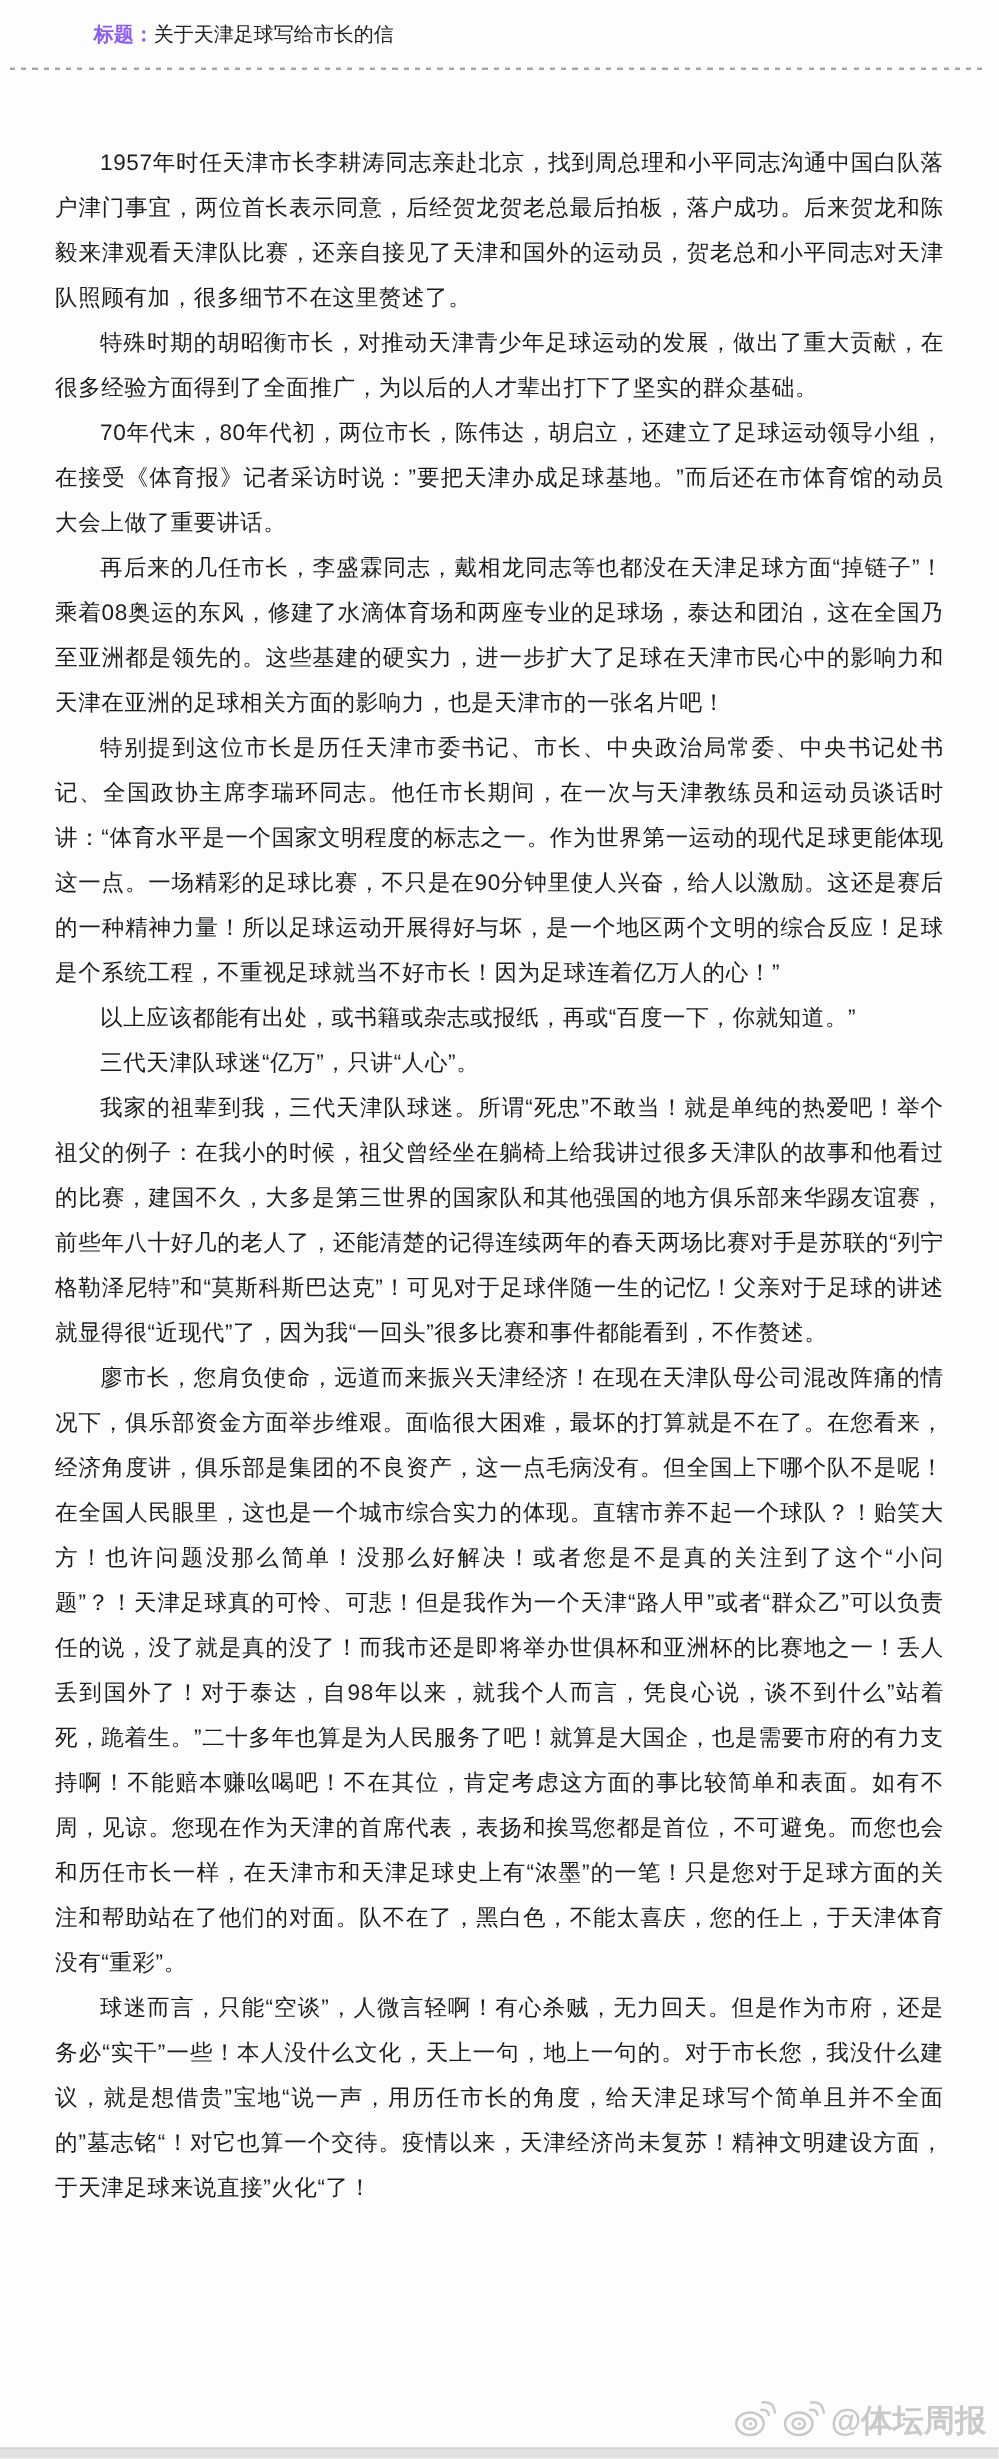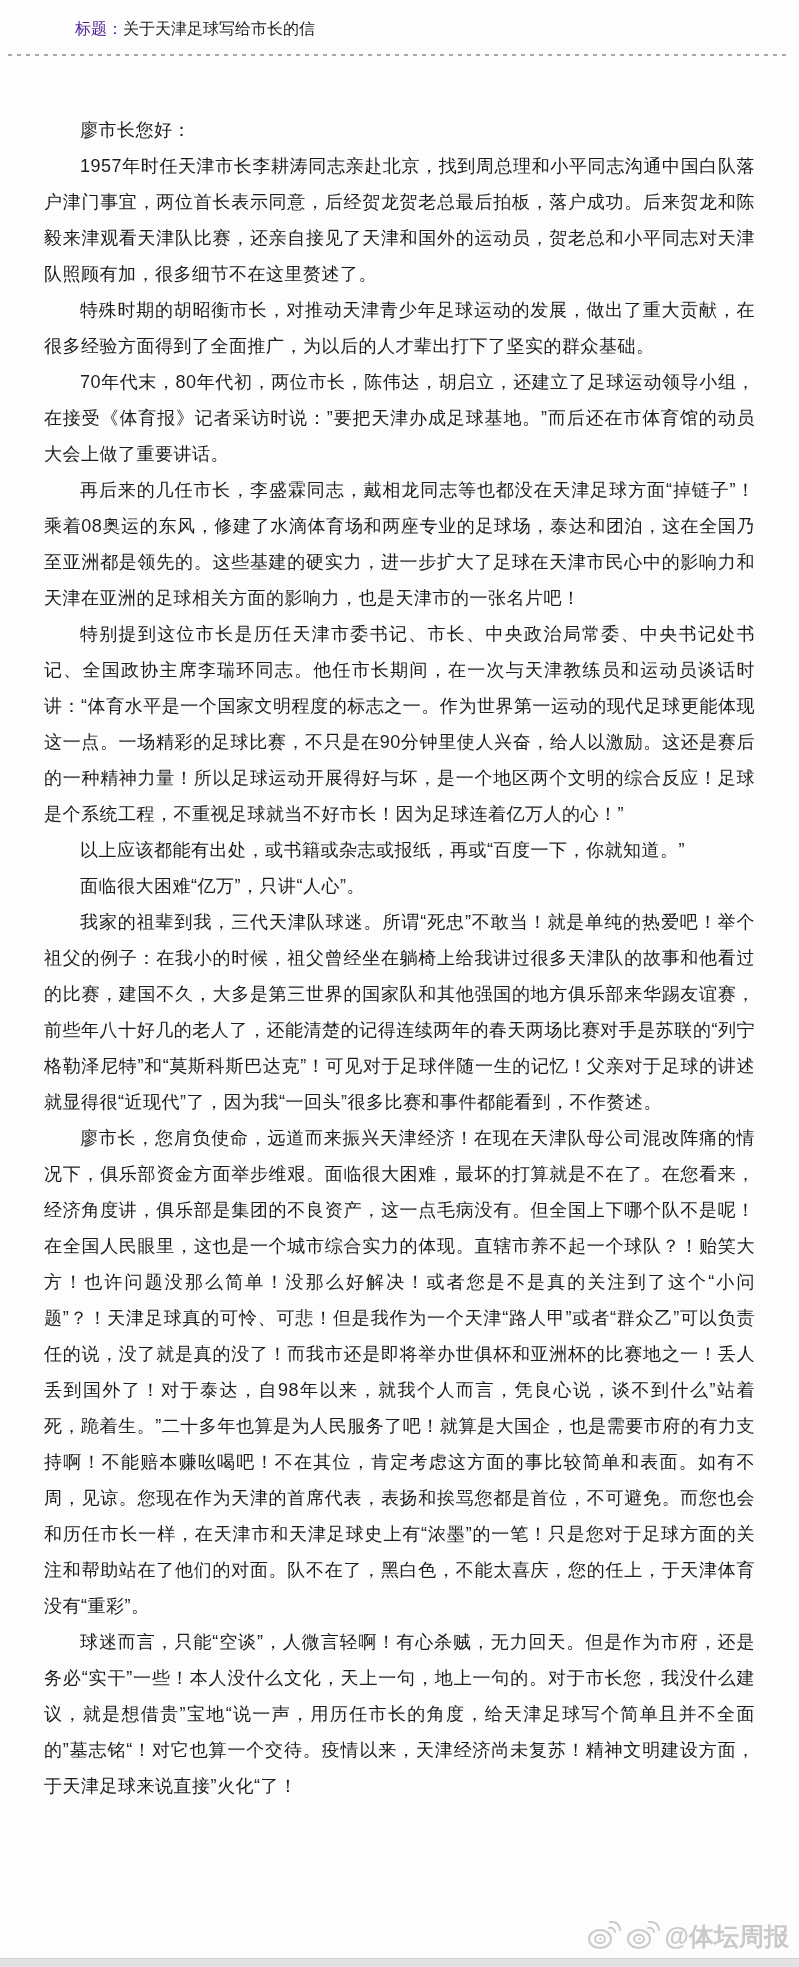--- a/index.html
+++ b/index.html
@@ -12,21 +12,21 @@
     position: relative;
     overflow: hidden;
   }
   .title-row {
     padding: 18px 20px 0 75px;
     font-size: 16px;
     line-height: 22px;
     color: #222;
     white-space: nowrap;
   }
-  .title-label { font-weight: normal; color: #4c1d95; }
+  .title-label { font-weight: bold; color: #8b5cf6; }
   .dotted-divider {
     margin: 14px 8px 0 8px;
     height: 2px;
     background-image: repeating-linear-gradient(to right, #a8a8a8 0 4px, transparent 4px 9px);
   }
   .letter-body {
     margin-top: 56px;
     padding: 0 44px;
     font-size: 18px;
     line-height: 36px;
@@ -60,28 +60,27 @@
 
 <div>
 
   <div class="title-row">
     <span class="title-label">标题：</span><span>关于天津足球写给市长的信</span>
   </div>
 
   <div class="dotted-divider"></div>
 
   <div class="letter-body">
-    <p>廖市长您好：</p>
     <p>1957年时任天津市长李耕涛同志亲赴北京，找到周总理和小平同志沟通中国白队落户津门事宜，两位首长表示同意，后经贺龙贺老总最后拍板，落户成功。后来贺龙和陈毅来津观看天津队比赛，还亲自接见了天津和国外的运动员，贺老总和小平同志对天津队照顾有加，很多细节不在这里赘述了。</p>
     <p>特殊时期的胡昭衡市长，对推动天津青少年足球运动的发展，做出了重大贡献，在很多经验方面得到了全面推广，为以后的人才辈出打下了坚实的群众基础。</p>
     <p>70年代末，80年代初，两位市长，陈伟达，胡启立，还建立了足球运动领导小组，在接受《体育报》记者采访时说：”要把天津办成足球基地。”而后还在市体育馆的动员大会上做了重要讲话。</p>
     <p>再后来的几任市长，李盛霖同志，戴相龙同志等也都没在天津足球方面“掉链子”！乘着08奥运的东风，修建了水滴体育场和两座专业的足球场，泰达和团泊，这在全国乃至亚洲都是领先的。这些基建的硬实力，进一步扩大了足球在天津市民心中的影响力和天津在亚洲的足球相关方面的影响力，也是天津市的一张名片吧！</p>
     <p>特别提到这位市长是历任天津市委书记、市长、中央政治局常委、中央书记处书记、全国政协主席李瑞环同志。他任市长期间，在一次与天津教练员和运动员谈话时讲：“体育水平是一个国家文明程度的标志之一。作为世界第一运动的现代足球更能体现这一点。一场精彩的足球比赛，不只是在90分钟里使人兴奋，给人以激励。这还是赛后的一种精神力量！所以足球运动开展得好与坏，是一个地区两个文明的综合反应！足球是个系统工程，不重视足球就当不好市长！因为足球连着亿万人的心！”</p>
     <p>以上应该都能有出处，或书籍或杂志或报纸，再或“百度一下，你就知道。”</p>
-    <p>面临很大困难“亿万”，只讲“人心”。</p>
+    <p>三代天津队球迷“亿万”，只讲“人心”。</p>
     <p>我家的祖辈到我，三代天津队球迷。所谓“死忠”不敢当！就是单纯的热爱吧！举个祖父的例子：在我小的时候，祖父曾经坐在躺椅上给我讲过很多天津队的故事和他看过的比赛，建国不久，大多是第三世界的国家队和其他强国的地方俱乐部来华踢友谊赛，前些年八十好几的老人了，还能清楚的记得连续两年的春天两场比赛对手是苏联的“列宁格勒泽尼特”和“莫斯科斯巴达克”！可见对于足球伴随一生的记忆！父亲对于足球的讲述就显得很“近现代”了，因为我“一回头”很多比赛和事件都能看到，不作赘述。</p>
     <p>廖市长，您肩负使命，远道而来振兴天津经济！在现在天津队母公司混改阵痛的情况下，俱乐部资金方面举步维艰。面临很大困难，最坏的打算就是不在了。在您看来，经济角度讲，俱乐部是集团的不良资产，这一点毛病没有。但全国上下哪个队不是呢！在全国人民眼里，这也是一个城市综合实力的体现。直辖市养不起一个球队？！贻笑大方！也许问题没那么简单！没那么好解决！或者您是不是真的关注到了这个“小问题”？！天津足球真的可怜、可悲！但是我作为一个天津“路人甲”或者“群众乙”可以负责任的说，没了就是真的没了！而我市还是即将举办世俱杯和亚洲杯的比赛地之一！丢人丢到国外了！对于泰达，自98年以来，就我个人而言，凭良心说，谈不到什么”站着死，跪着生。”二十多年也算是为人民服务了吧！就算是大国企，也是需要市府的有力支持啊！不能赔本赚吆喝吧！不在其位，肯定考虑这方面的事比较简单和表面。如有不周，见谅。您现在作为天津的首席代表，表扬和挨骂您都是首位，不可避免。而您也会和历任市长一样，在天津市和天津足球史上有“浓墨”的一笔！只是您对于足球方面的关注和帮助站在了他们的对面。队不在了，黑白色，不能太喜庆，您的任上，于天津体育没有“重彩”。</p>
     <p>球迷而言，只能“空谈”，人微言轻啊！有心杀贼，无力回天。但是作为市府，还是务必“实干”一些！本人没什么文化，天上一句，地上一句的。对于市长您，我没什么建议，就是想借贵”宝地“说一声，用历任市长的角度，给天津足球写个简单且并不全面的”墓志铭“！对它也算一个交待。疫情以来，天津经济尚未复苏！精神文明建设方面，于天津足球来说直接”火化“了！</p>
 
   </div>
 
   <div class="watermark">
     <span>
       <svg width="34" height="30" viewBox="0 0 34 30">
         <g fill="none" stroke="#c9c9c9" stroke-width="2">

